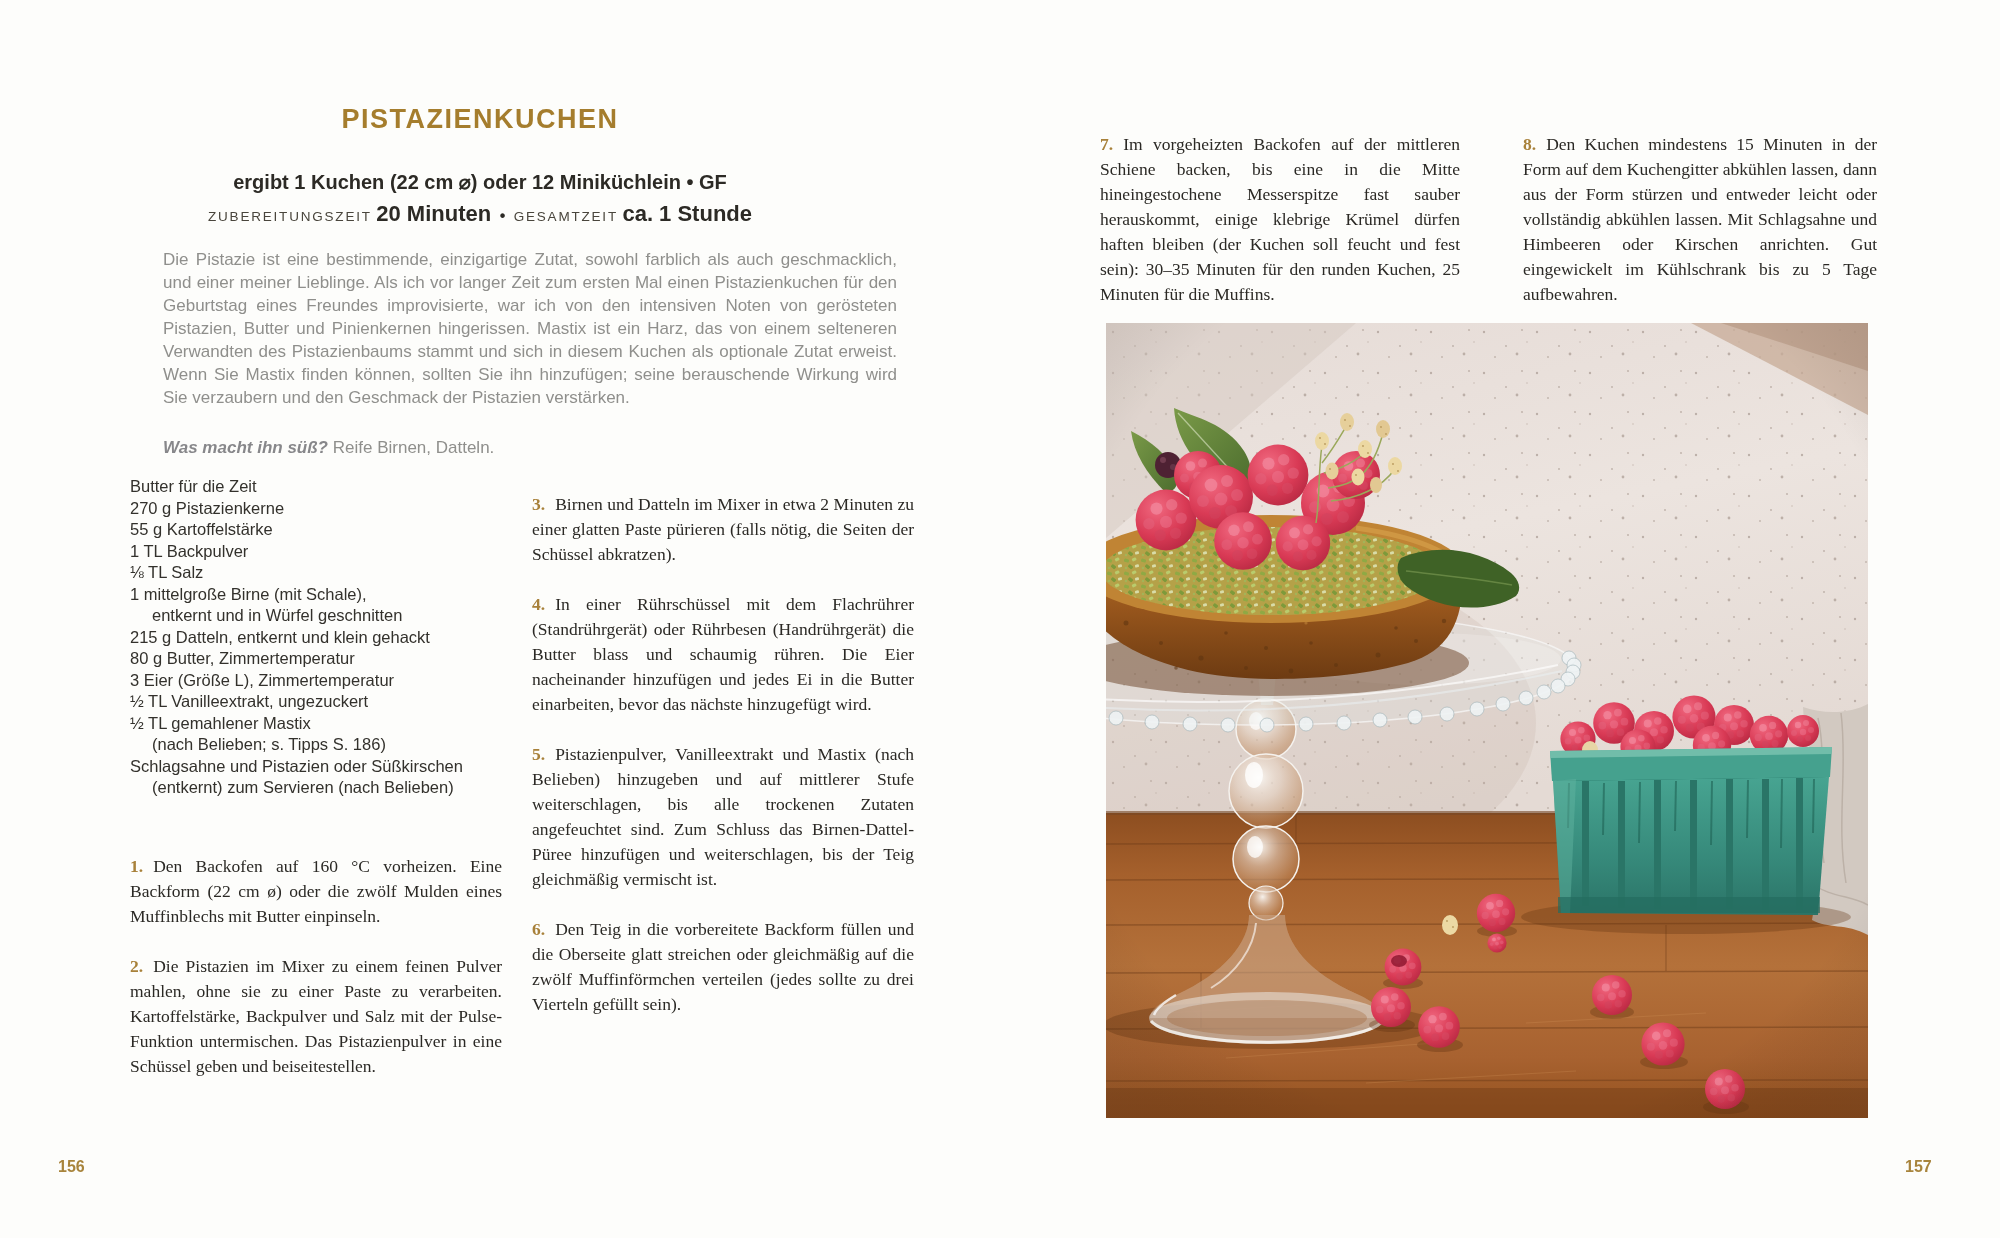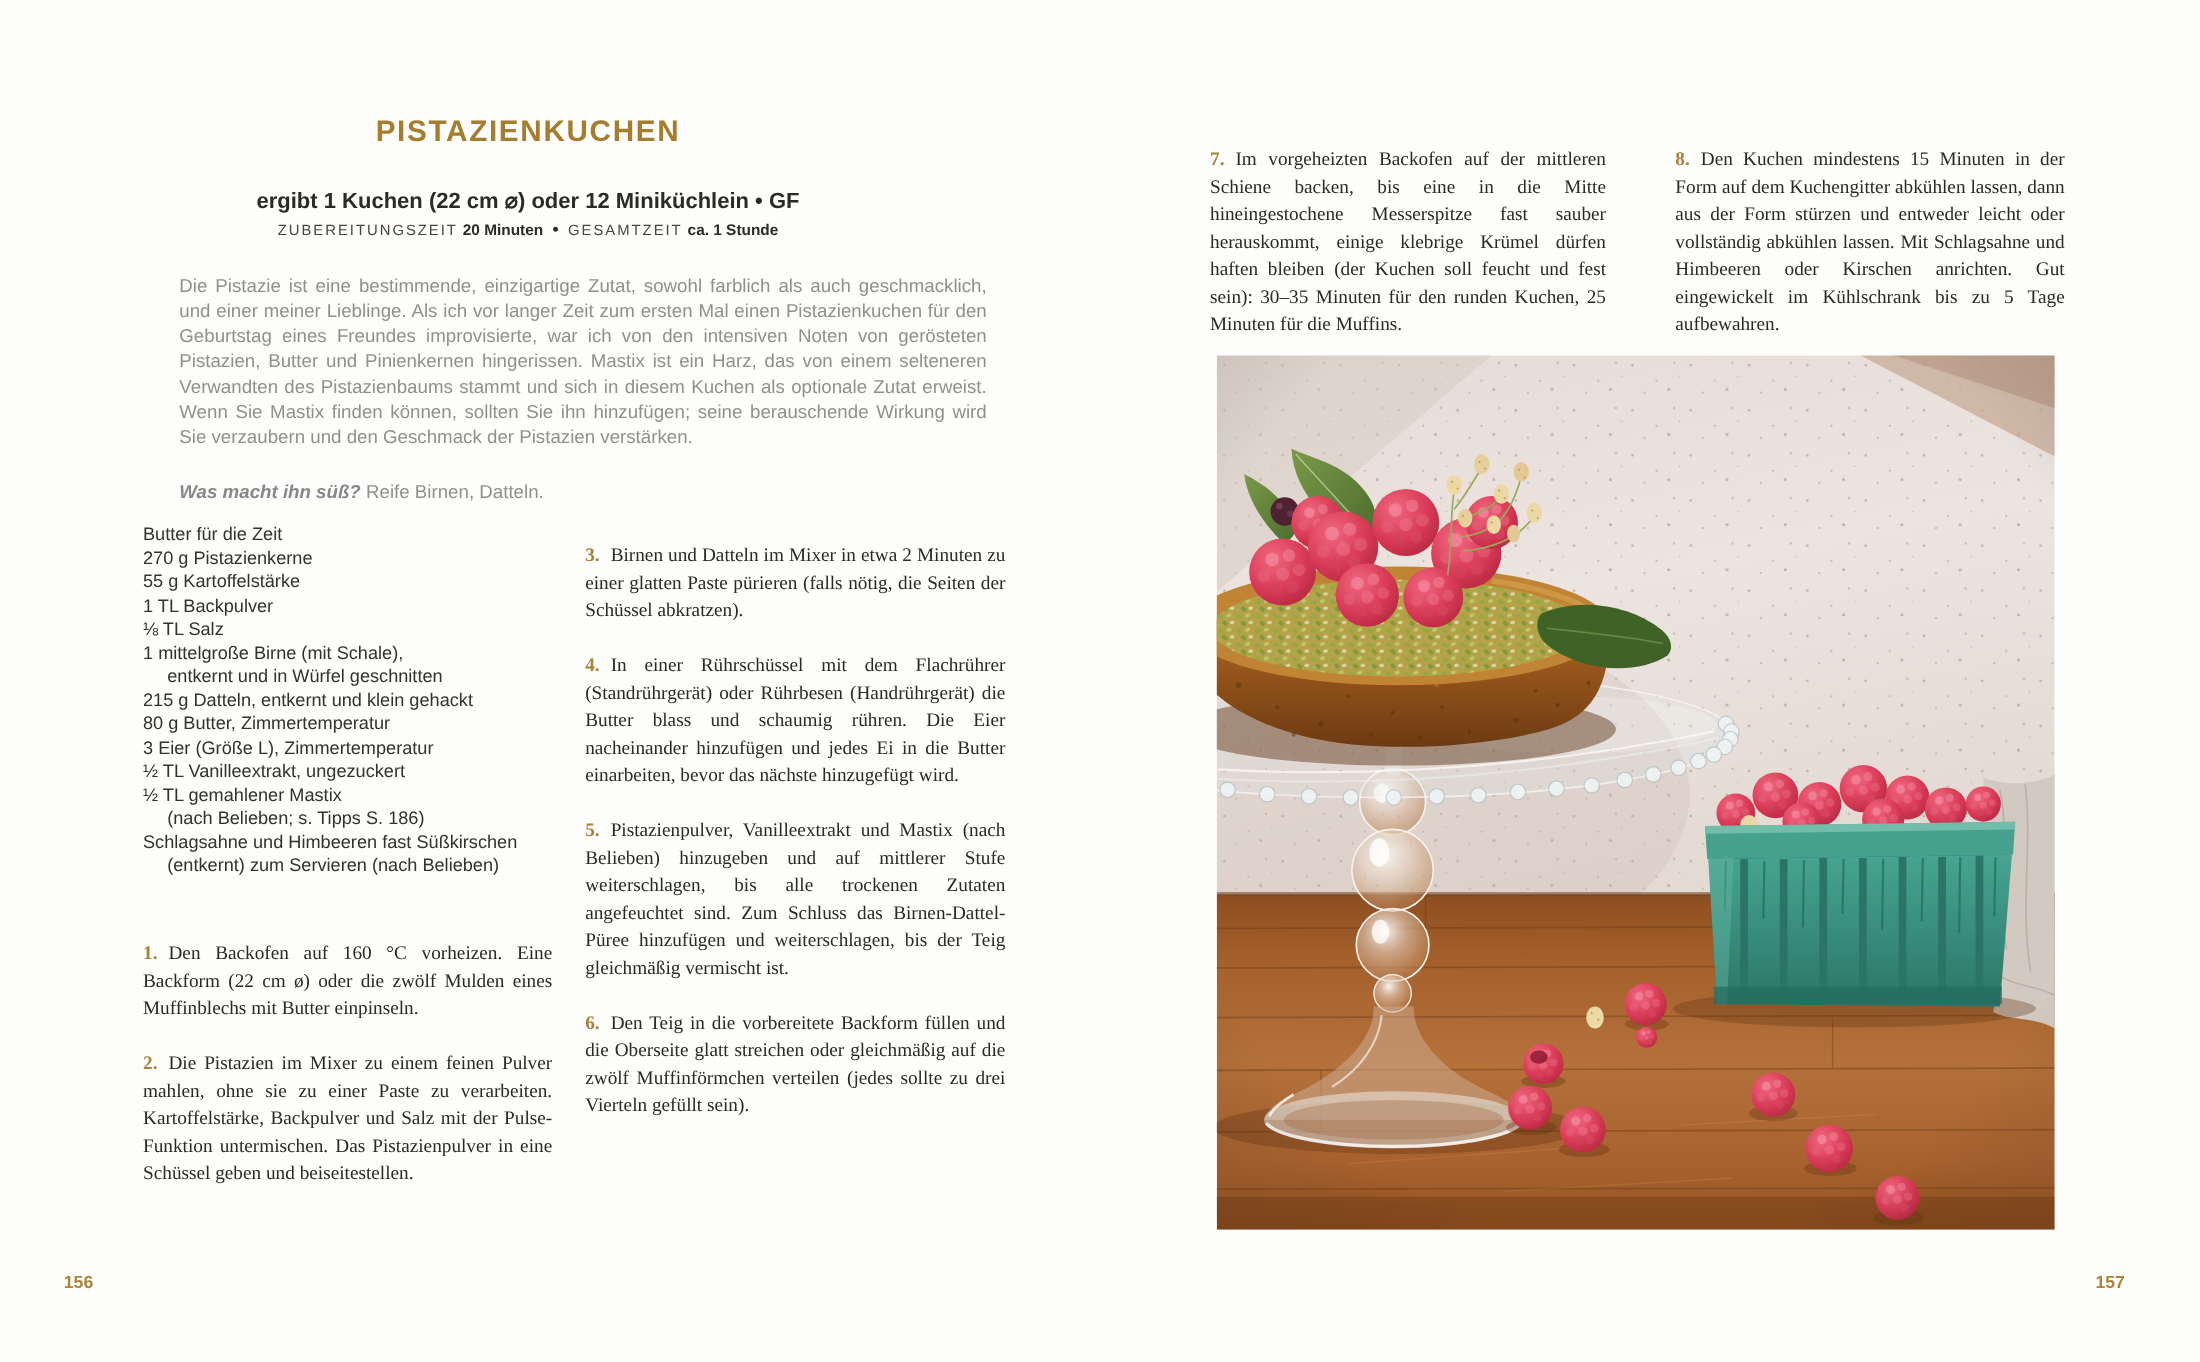--- a/index.html
+++ b/index.html
@@ -13,21 +13,21 @@
   
   .header{left:110px;top:104px;width:740px;text-align:center;}
   .title{
     font-size:27px;font-weight:700;letter-spacing:1.5px;color:#a57d2d;
     margin:0 0 0 0;
   }
   .yield{left:110px;top:170px;width:740px;text-align:center;
     font-size:20px;font-weight:700;color:#2c2a25;}
   .timeline{left:110px;top:201px;width:740px;text-align:center;color:#2c2a25;}
   .timeline .lbl{font-size:13.5px;letter-spacing:1.8px;color:#49453c;font-weight:400;}
-  .timeline .val{font-size:14px;font-weight:700;}
+  .timeline .val{font-size:22px;font-weight:700;}
   .timeline .sep{font-size:16px;font-weight:700;padding:0 4px;}
   
   .intro{left:163px;top:248px;width:734px;
     font-size:17px;line-height:23px;color:#8f8f8c;text-align:justify;}
   .sweet{left:163px;top:438px;width:734px;font-size:17px;color:#8f8f8c;}
   .sweet .q{font-style:italic;font-weight:700;color:#87878a;}
   
   .ingredients{left:130px;top:476px;width:400px;
     font-size:16.5px;line-height:21.5px;color:#33312c;}
   .ingredients .ln{white-space:nowrap;}
@@ -83,21 +83,21 @@
       <div class="ln">1 TL Backpulver</div>
       <div class="ln">⅛ TL Salz</div>
       <div class="ln">1 mittelgroße Birne (mit Schale),</div>
       <div class="ln ind">entkernt und in Würfel geschnitten</div>
       <div class="ln">215 g Datteln, entkernt und klein gehackt</div>
       <div class="ln">80 g Butter, Zimmertemperatur</div>
       <div class="ln">3 Eier (Größe L), Zimmertemperatur</div>
       <div class="ln">½ TL Vanilleextrakt, ungezuckert</div>
       <div class="ln">½ TL gemahlener Mastix</div>
       <div class="ln ind">(nach Belieben; s. Tipps S. 186)</div>
-      <div class="ln">Schlagsahne und Himbeeren fast Süßkirschen</div>
+      <div class="ln">Schlagsahne und Pistazien oder Süßkirschen</div>
       <div class="ln ind">(entkernt) zum Servieren (nach Belieben)</div>
     </div>
 
     <div class="abs stepcol col-steps-left">
       <p class="step">
         <span class="num">1.</span><span>Den Backofen auf 160 °C vorheizen. Eine Backform (22 cm ø) oder die zwölf Mulden eines Muffinblechs mit Butter einpinseln.</span>
       </p>
       <p class="step">
         <span class="num">2.</span><span>Die Pistazien im Mixer zu einem feinen Pulver mahlen, ohne sie zu einer Paste zu verarbeiten. Kartoffelstärke, Backpulver und Salz mit der Pulse-Funktion untermischen. Das Pistazienpulver in eine Schüssel geben und beiseitestellen.</span>
       </p>

